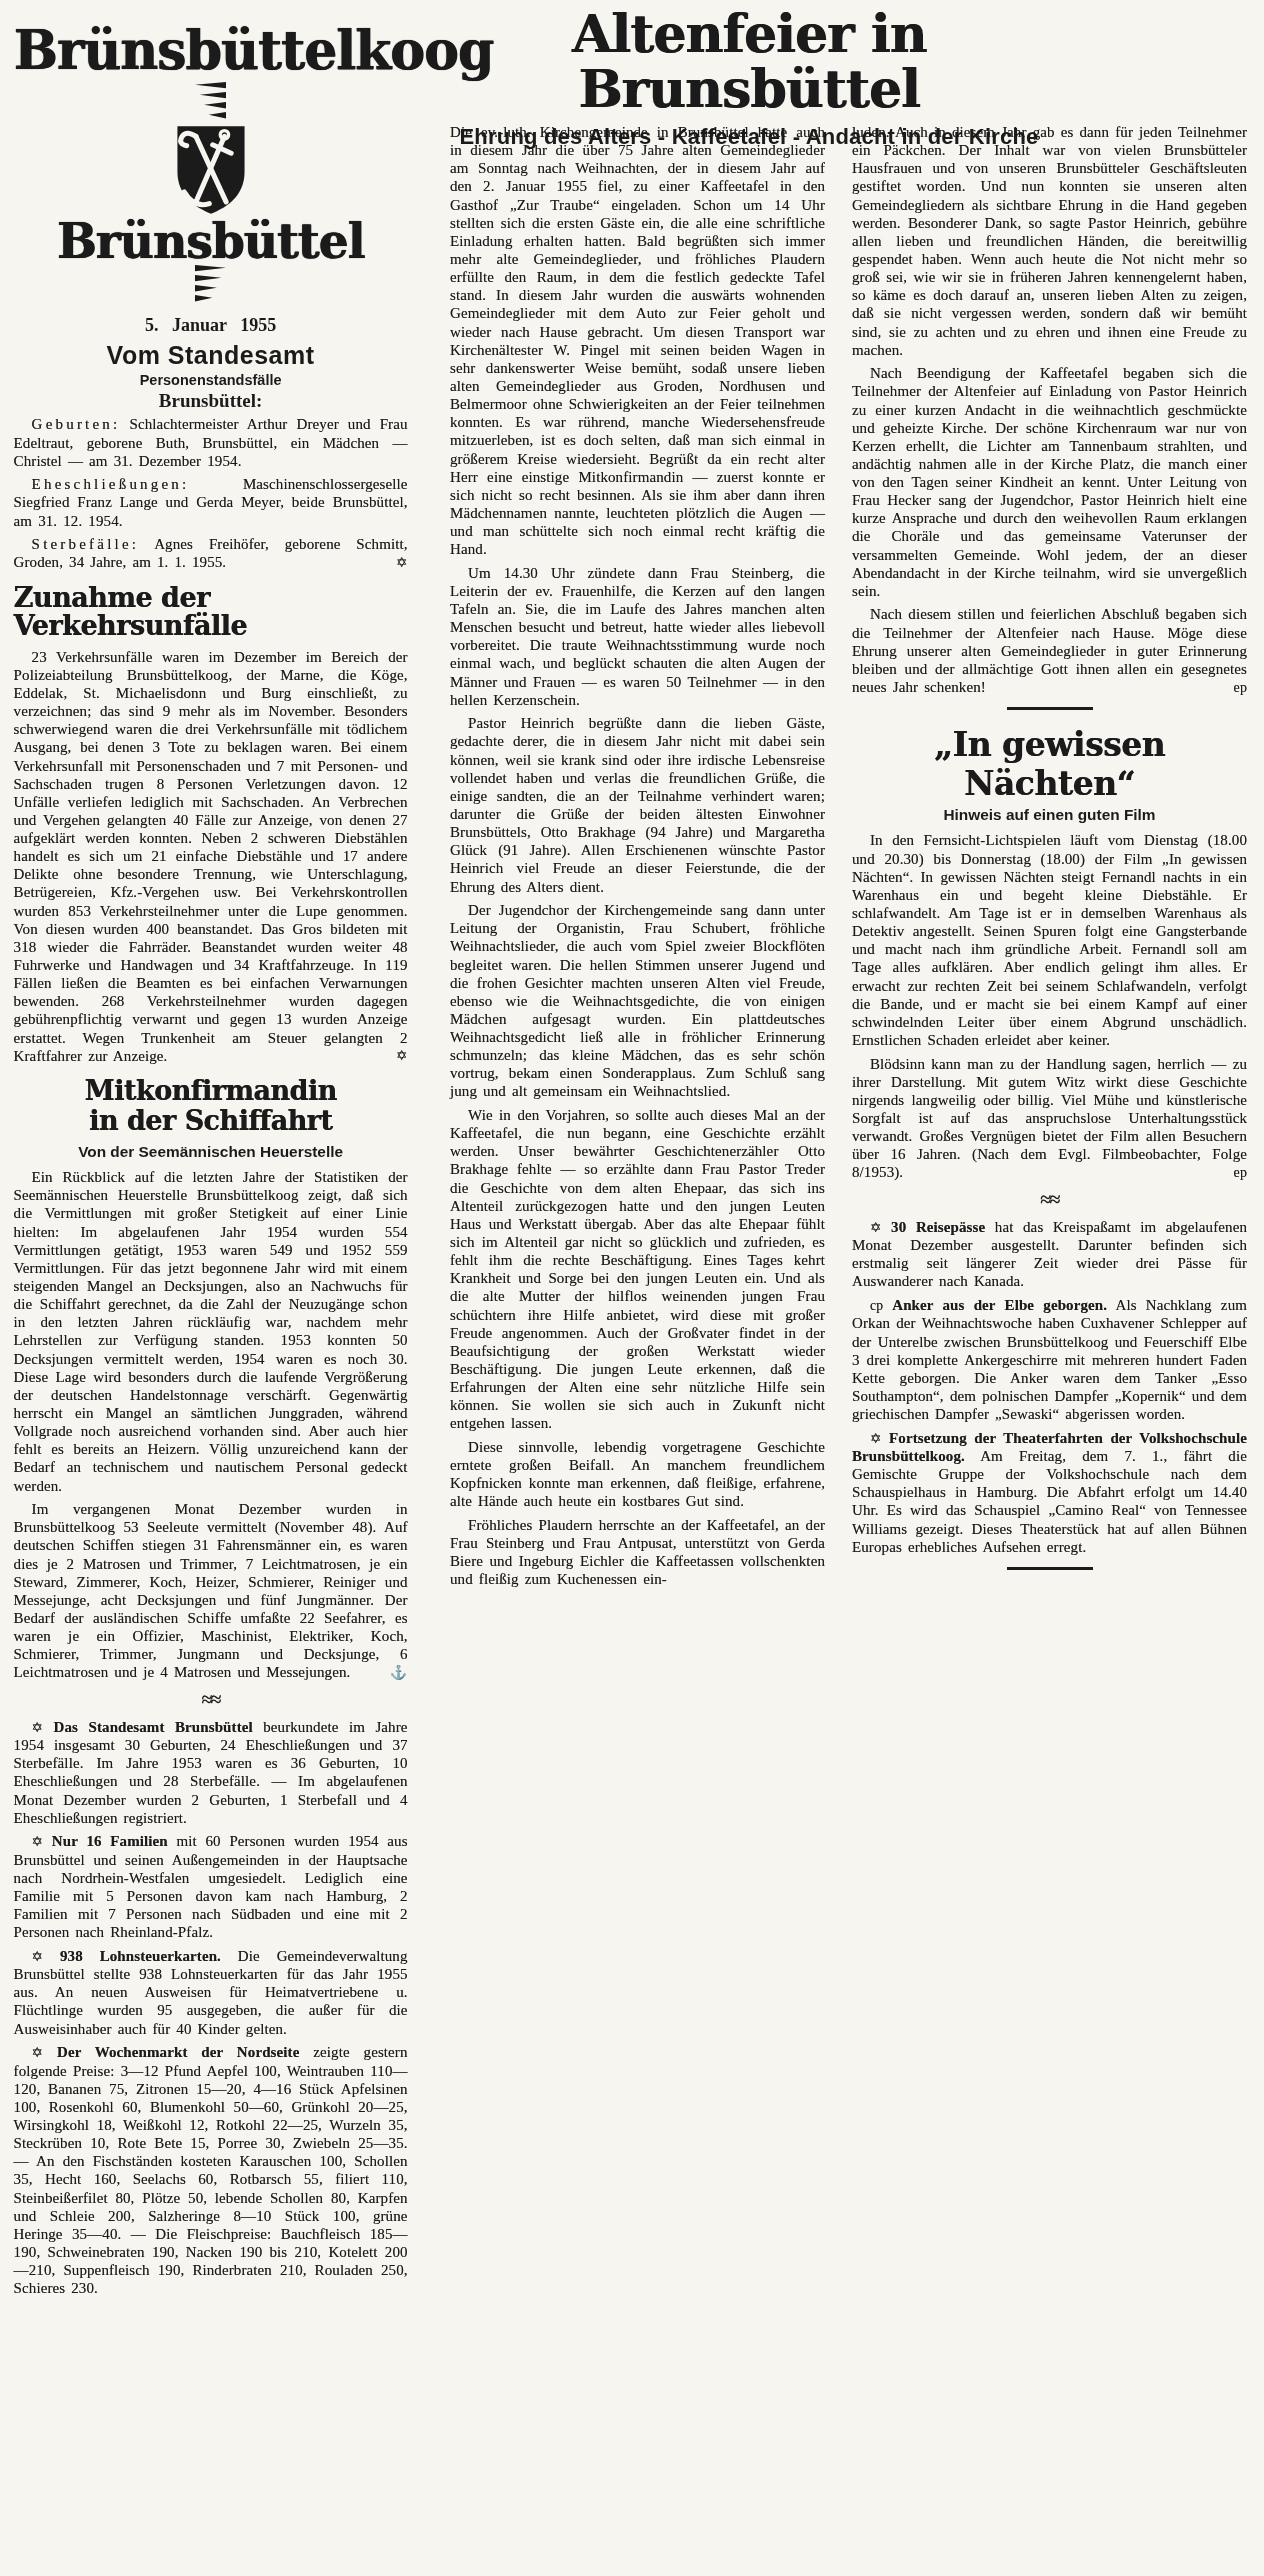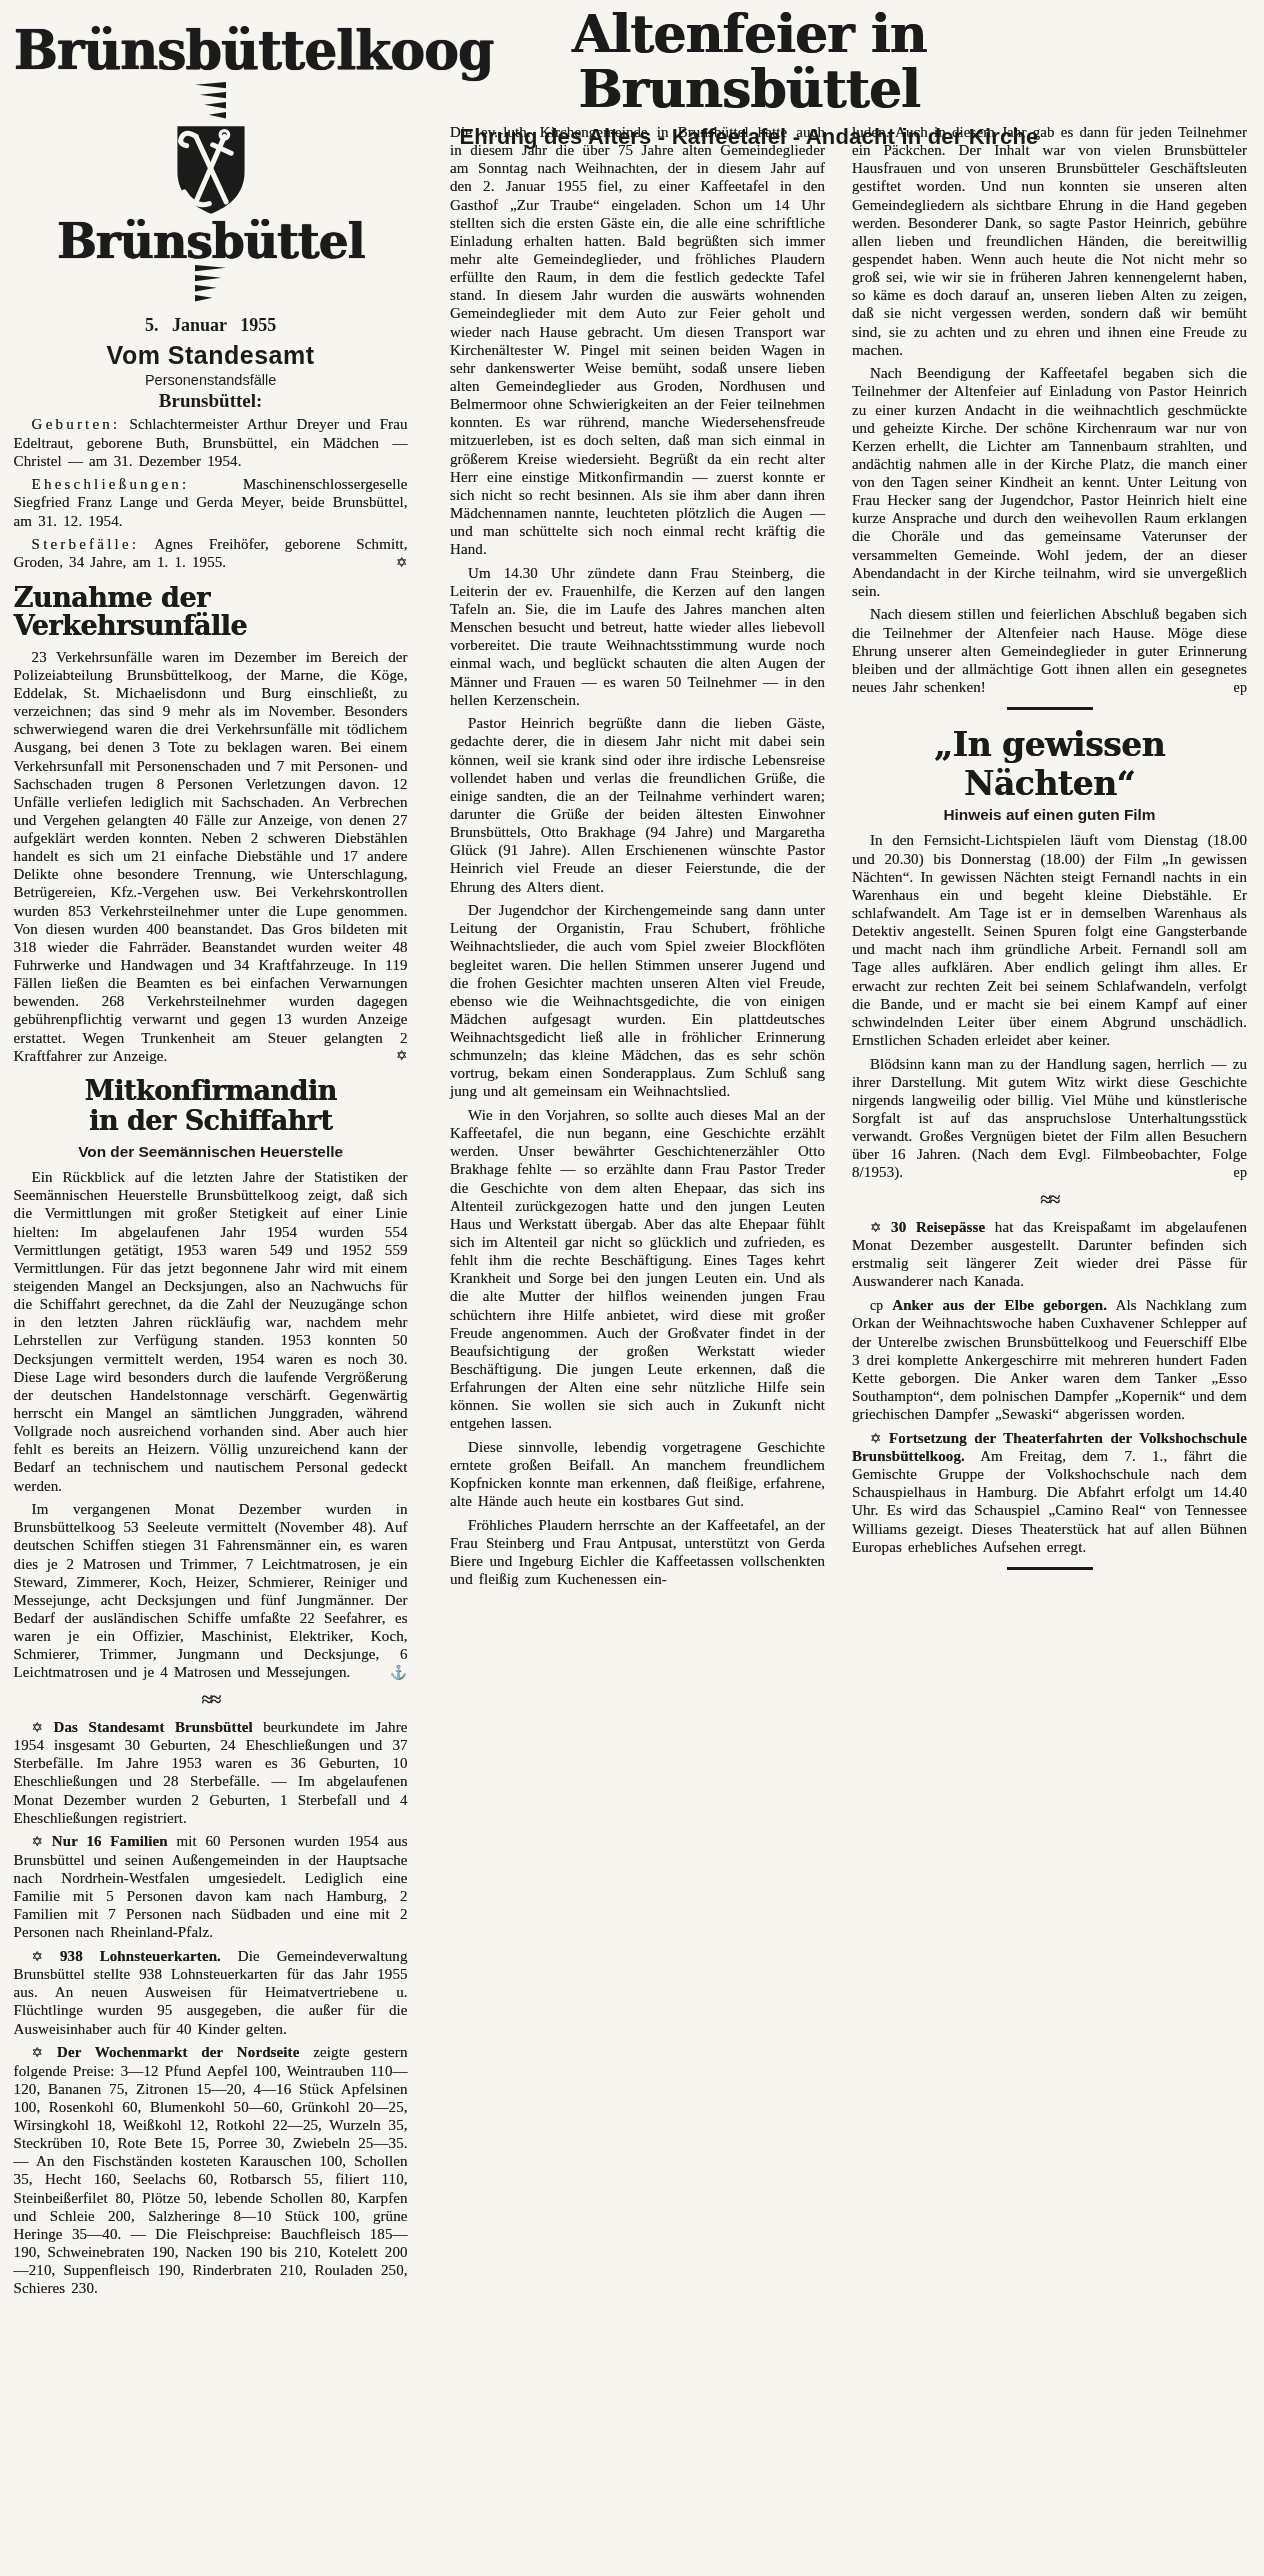--- a/index.html
+++ b/index.html
@@ -39,21 +39,21 @@
     font-weight:bold;
     letter-spacing:-0.9px;
     text-shadow:0.9px 0 0 currentColor, 0 0 0.9px rgba(0,0,0,.8);
   }
   .mast-line1{font-size:52px;line-height:1;transform:scaleY(1.05);}
   .mast-row{display:flex;align-items:center;justify-content:space-between;margin-top:5.4px;flex-direction:column;}
   .mast-line2{font-size:47px;line-height:1;flex:1;text-align:center;transform:scaleY(1.05);}
   .mast-date{font-weight:bold;font-size:18px;word-spacing:9px;margin:9px 0 5.4px 0;text-align:center;}
   
   .h-sans-big{font-family:"Liberation Sans",sans-serif;font-weight:bold;font-size:25px;text-align:center;margin:1.8px 0 1.8px;letter-spacing:0.5px;}
-  .h-sans-small{font-family:"Liberation Sans",sans-serif;font-weight:normal;font-size:14.5px;text-align:center;margin:1.8px 0 1.8px;}
+  .h-sans-small{font-family:"Liberation Sans",sans-serif;font-weight:bold;font-size:14.5px;text-align:center;margin:1.8px 0 1.8px;}
   .h-place{font-weight:bold;font-size:19px;text-align:center;margin:1.8px 0 3.6px;}
   .h-section{font-family:"DejaVu Serif",serif;font-weight:bold;font-size:27px;line-height:1.03;margin:12.6px 0 8.1px;letter-spacing:-0.5px;text-align:left;text-shadow:0.5px 0 0 currentColor;}
   .h-section.center{text-align:center;}
   .h-sub{font-family:"Liberation Sans",sans-serif;font-weight:bold;font-size:15.4px;text-align:center;margin:1.8px 0 7.2px;}
   .h-film{font-family:"DejaVu Serif",serif;font-weight:bold;font-size:33px;text-align:center;margin:14.5px 0 3.6px;letter-spacing:-0.5px;text-shadow:0.5px 0 0 currentColor;}
   
   .article-head{position:absolute;left:450px;top:7.2px;width:598px;text-align:center;}
   .article-head h1{
     margin:0;font-family:"DejaVu Serif",serif;font-weight:bold;
     font-size:52px;line-height:1.05;letter-spacing:-0.9px;

